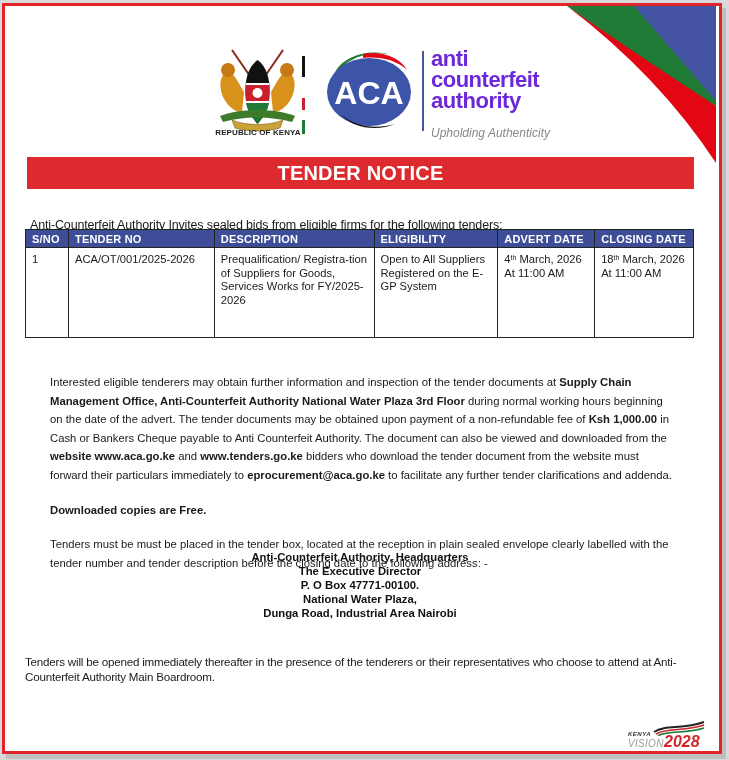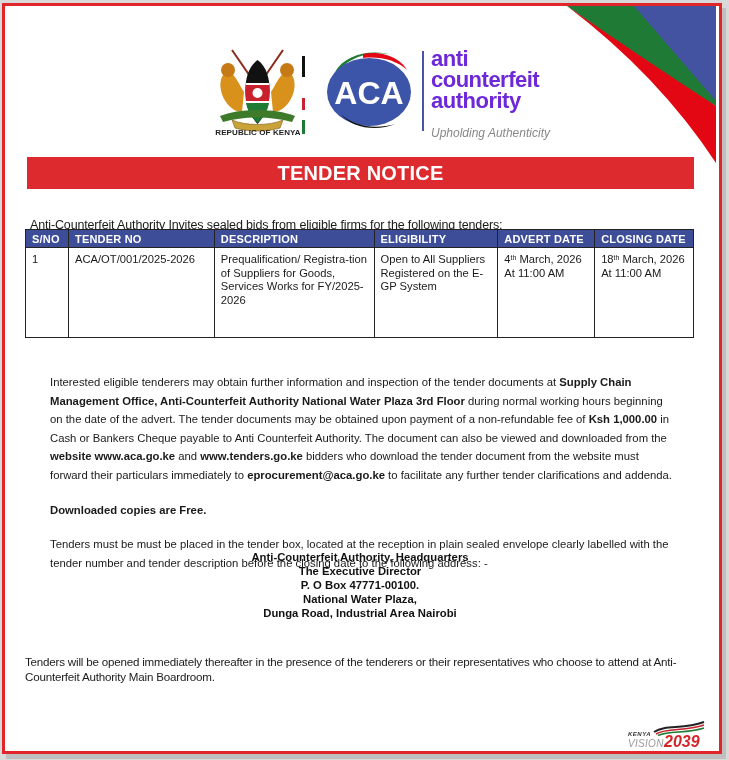--- a/index.html
+++ b/index.html
@@ -166,15 +166,15 @@
   <div class="closing">Tenders will be opened immediately thereafter in the presence of the tenderers or their representatives who choose to attend at Anti-Counterfeit Authority Main Boardroom.</div>
 
   <div class="vision">
     <svg width="54" height="16" viewBox="0 0 54 16">
       <path d="M2,12 C14,4 30,10 52,2" stroke="#222" stroke-width="2" fill="none"></path>
       <path d="M4,14 C16,7 32,12 52,5" stroke="#c8202c" stroke-width="1.5" fill="none"></path>
       <path d="M6,15.5 C18,10 34,14 52,8" stroke="#1e7a34" stroke-width="1.5" fill="none"></path>
     </svg>
     <span class="k">KENYA</span>
     <span class="v">VISION</span>
-    <span class="y">2039</span>
+    <span class="y">2028</span>
   </div>
 </div>
 
 </body></html>

